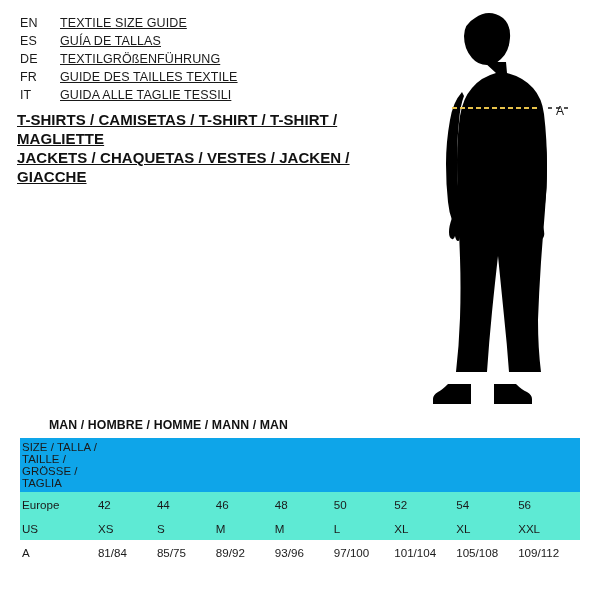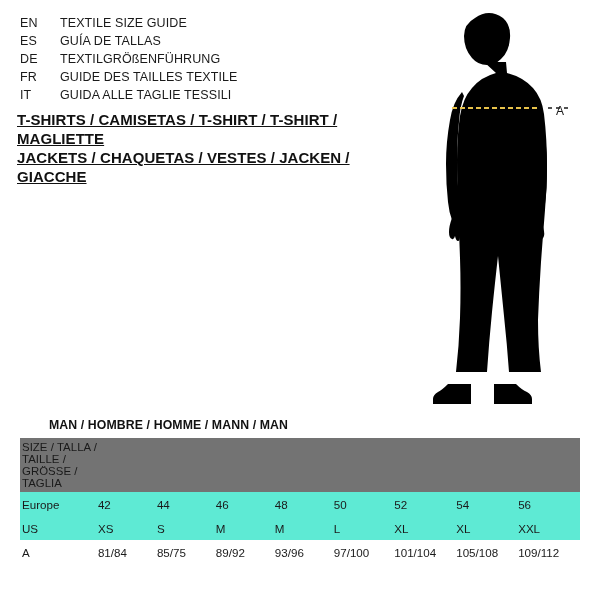--- a/index.html
+++ b/index.html
@@ -36,20 +36,21 @@
     letter-spacing: 0.1px;
   }
   .lang-code {
     width: 40px;
     flex: 0 0 40px;
     color: #1a1a1a;
   }
   .lang-text {
     flex: 1 1 auto;
     color: #1a1a1a;
+    text-decoration: underline;
   }
 
   
   .cat-block {
     position: absolute;
     left: 17px;
     top: 110px;
     width: 380px;
   }
   .cat-line {
@@ -101,21 +102,21 @@
     width: 560px;
     font-size: 11.6px;
   }
   table.size-table td {
     padding: 3px 0 3px 0;
     height: 18px;
     vertical-align: middle;
     color: #1a1a1a;
   }
   .row-head {
-    background: #737373;
+    background: #0ea5e9;
   }
   .row-head td {
     font-size: 11.4px;
     letter-spacing: 0.05px;
     color: #1a1a1a;
   }
   .row-shade {
     background: #5eead4;
   }
   .row-plain {

